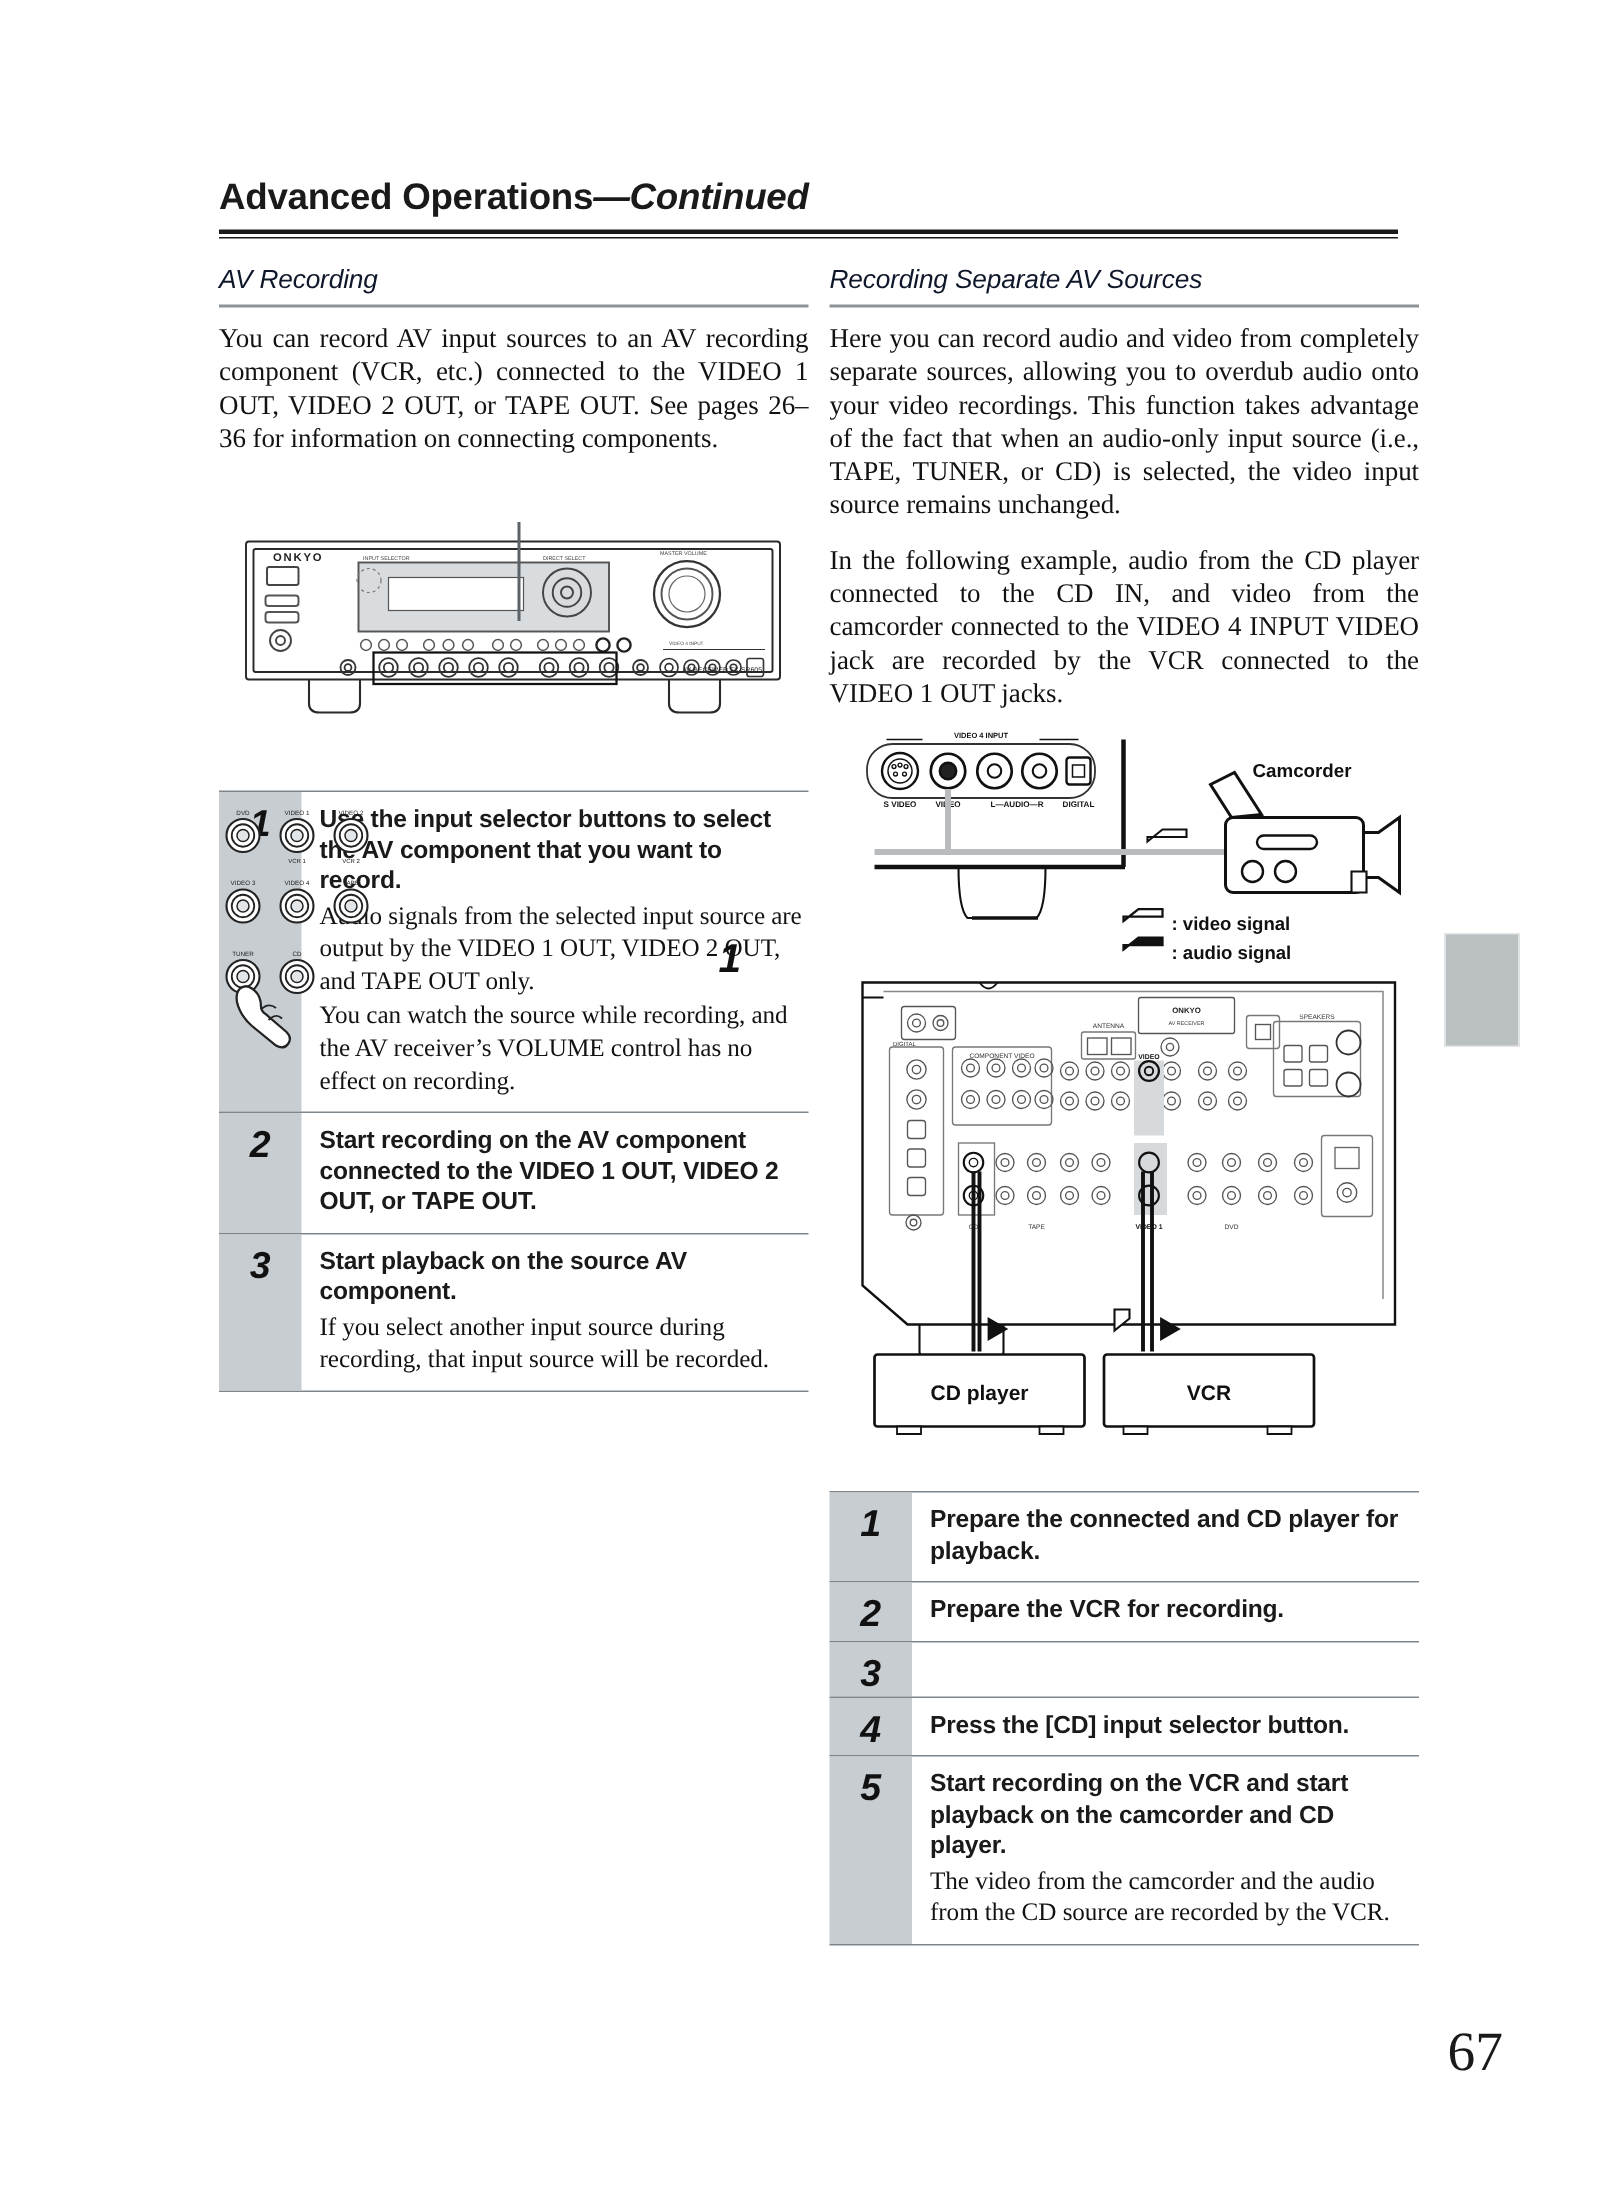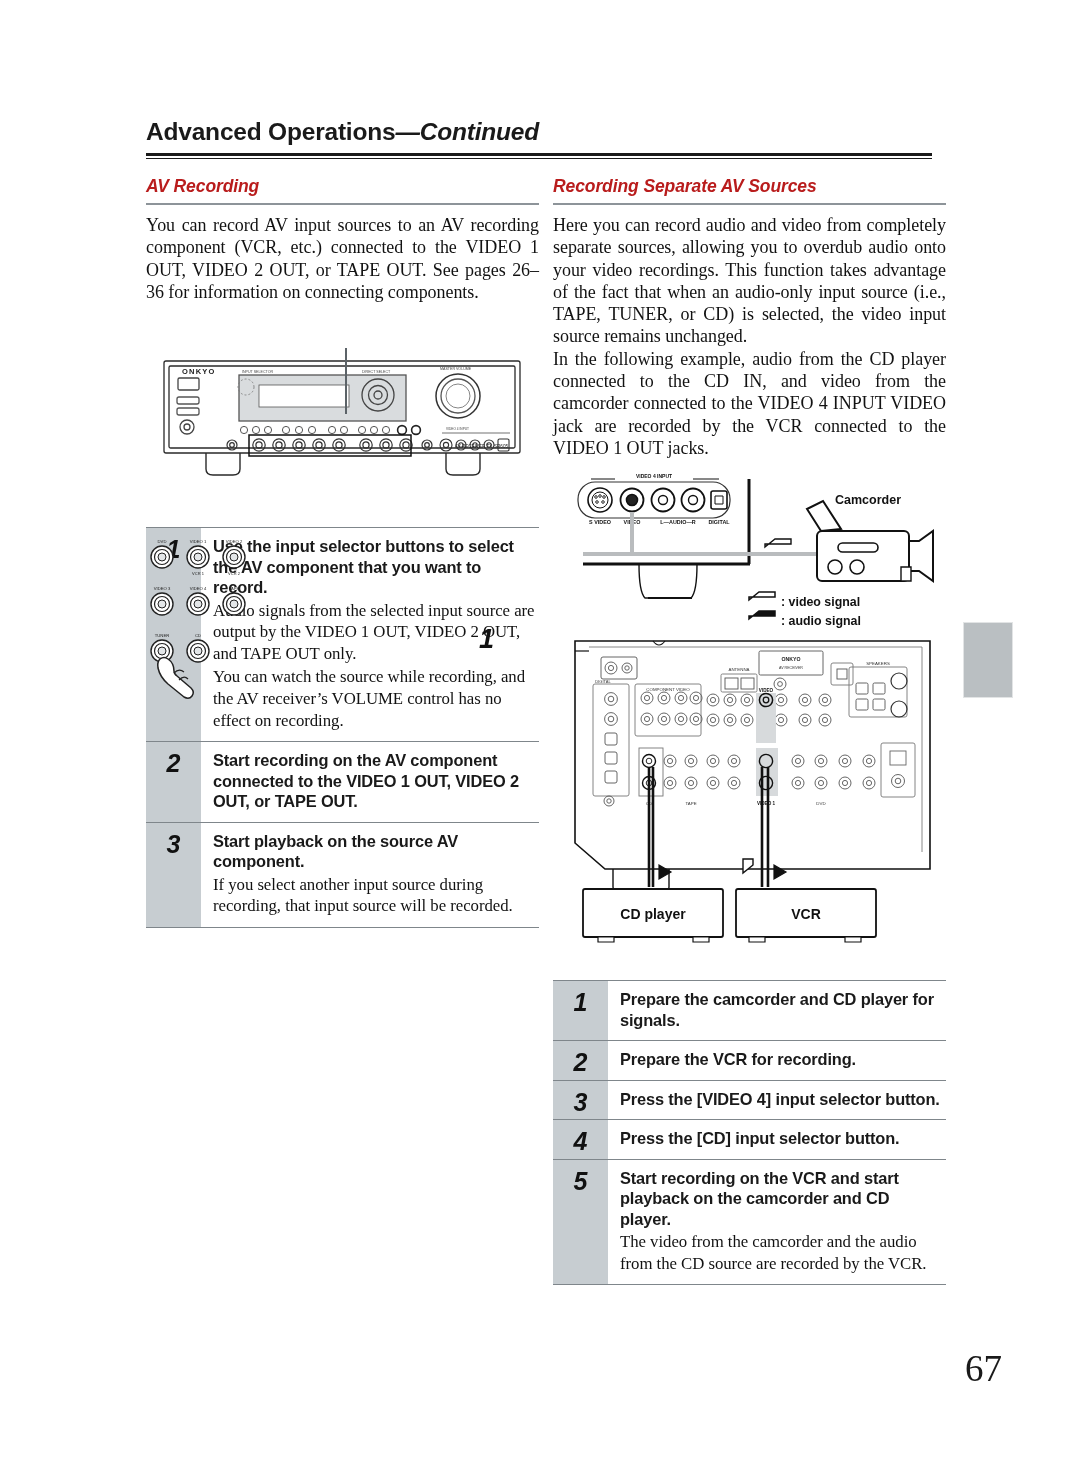--- a/index.html
+++ b/index.html
@@ -22,30 +22,30 @@
   .hdr-rule1 { margin-top:7px; border-top:3px solid #1a1a1a; }
   .hdr-rule2 { margin-top:2px; border-top:1.5px solid #1a1a1a; }
 
   
   .col { position:absolute; width:393px; }
   .col-l { left:146px; top:176px; }
   .col-r { left:553px; top:176px; }
 
   .sec-title {
     font-family:"Liberation Sans", sans-serif;
-    font-style:italic; font-weight:bold; font-size:17.5px;
-    color:#b91c1c; letter-spacing:-.1px; white-space:nowrap;
+    font-style:italic; font-weight:normal; font-size:17.5px;
+    color:#0f172a; letter-spacing:-.1px; white-space:nowrap;
   }
   .sec-rule { margin-top:6px; border-top:2.5px solid #8d9499; }
 
   p.body {
     font-size:18px; line-height:22.3px; text-align:justify;
     margin-top:9px; color:#121212; letter-spacing:-.05px;
   }
-  p.body + p.body { margin-top:0; }
+  p.body + p.body { margin-top:14px; }
 
   
   .steps { margin-top:10px; width:100%; }
   .step {
     display:flex; position:relative;
     border-top:1.6px solid #7f868b;
   }
   .step.last { border-bottom:1.6px solid #7f868b; }
   .step-num {
     width:55px; flex:0 0 55px; background:#c7cdd1;
@@ -605,34 +605,31 @@
           <path d="M292 466 h16 v5 h-16 z" stroke-width="1.2"></path>
         </g>
         <text x="253" y="448" font-size="14" font-weight="bold" text-anchor="middle" fill="#111">VCR</text>
       </svg>
     </div>
 
     <div class="steps" style="margin-top:4px;">
       <div class="step">
         <div class="step-num">1</div>
         <div class="step-body">
-          <div class="step-head">Prepare the camcorder and CD player for signals.</div>
+          <div class="step-head">Prepare the connected and CD player for playback.</div>
         </div>
       </div>
       <div class="step">
         <div class="step-num">2</div>
         <div class="step-body">
           <div class="step-head">Prepare the VCR for recording.</div>
         </div>
       </div>
       <div class="step">
         <div class="step-num">3</div>
-        <div class="step-body">
-          <div class="step-head">Press the [VIDEO 4] input selector button.</div>
-        </div>
       </div>
       <div class="step">
         <div class="step-num">4</div>
         <div class="step-body">
           <div class="step-head">Press the [CD] input selector button.</div>
         </div>
       </div>
       <div class="step last">
         <div class="step-num">5</div>
         <div class="step-body">

